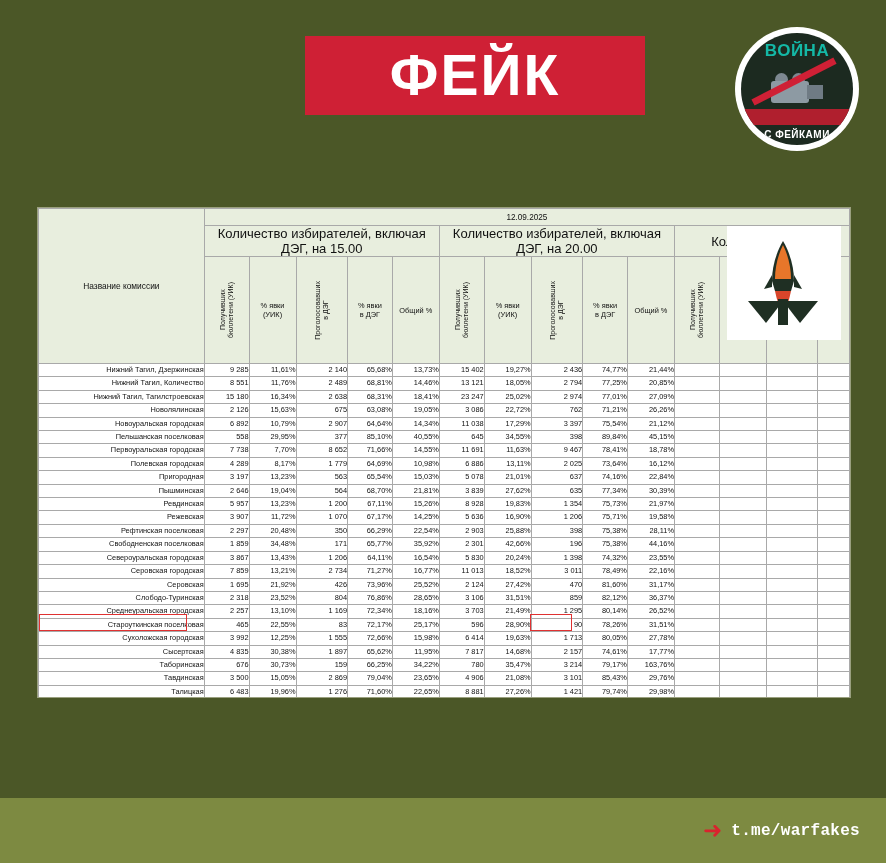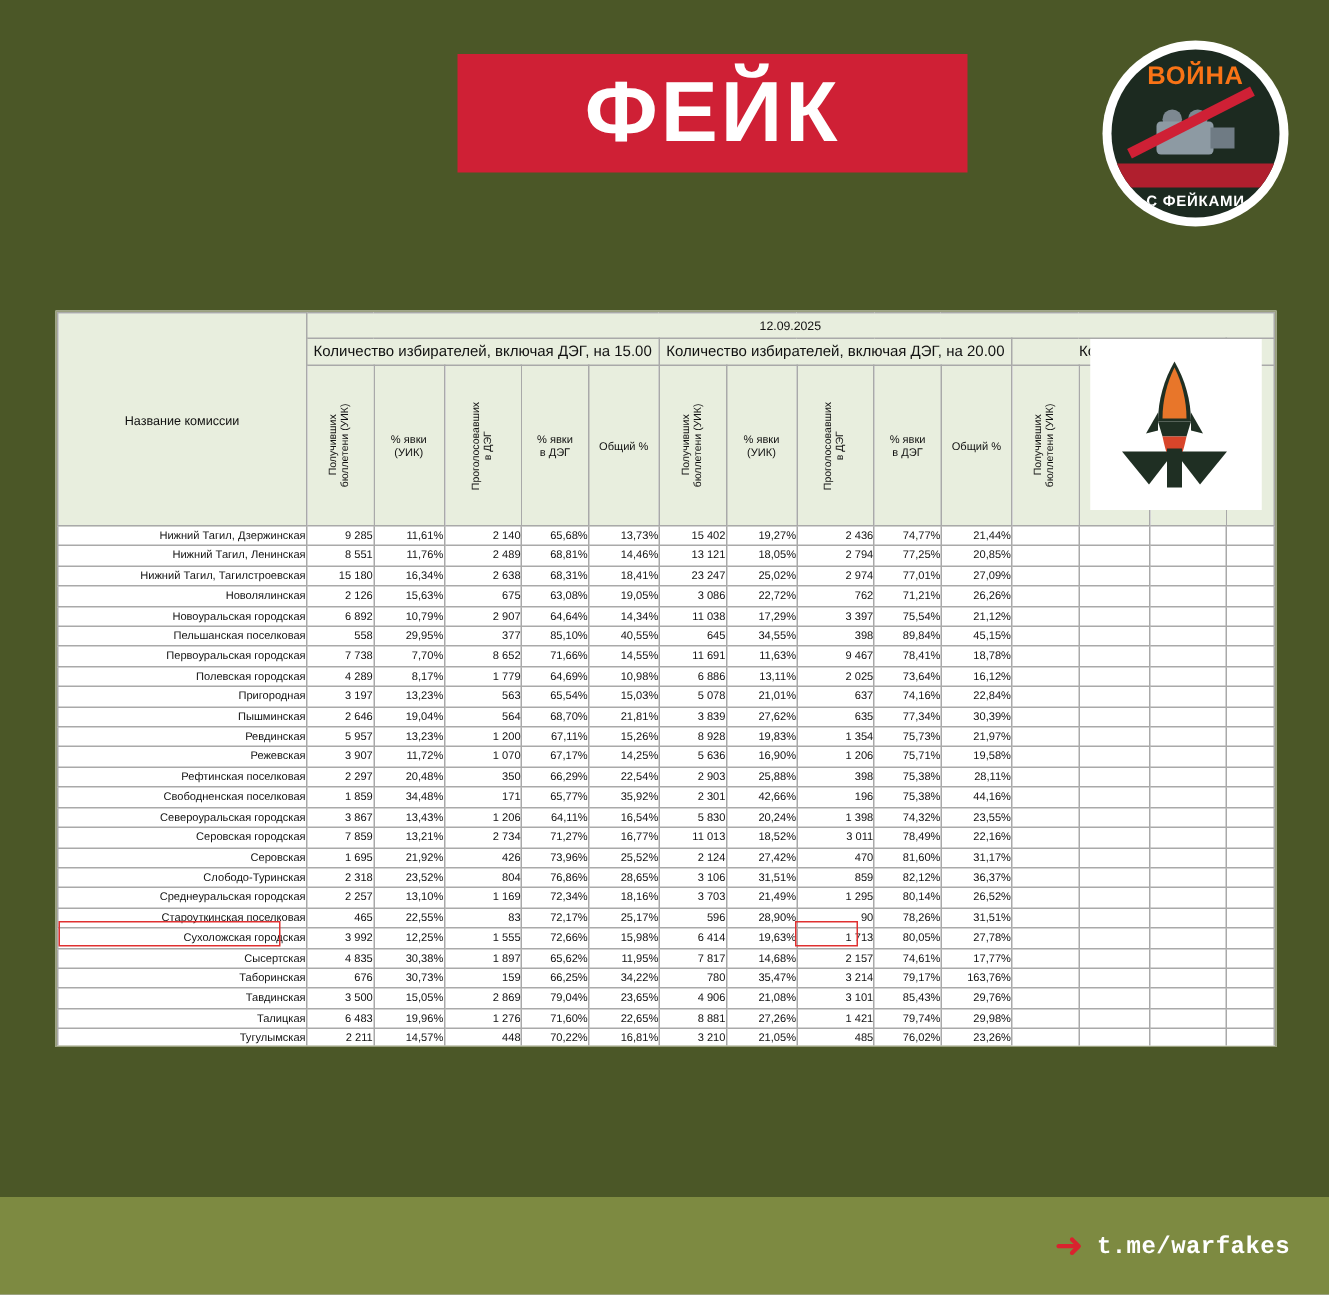--- a/index.html
+++ b/index.html
@@ -60,21 +60,21 @@
     width: 112px;
     height: 112px;
     border-radius: 50%;
     background: #1c2a20;
     overflow: hidden;
   }
   .logo-top {
     position: absolute;
     top: 8px; left: 0; right: 0;
     text-align: center;
-    color: #f97316;
+    color: #14b8a6;
     font-size: 17px;
     font-weight: bold;
     letter-spacing: 0.5px;
   }
   .logo-bottom {
     position: absolute;
     bottom: 5px; left: 0; right: 0;
     text-align: center;
     color: #ffffff;
     font-size: 10px;
@@ -159,21 +159,21 @@
     font-weight: normal;
     font-size: 7.6px;
   }
   .hdr-date {
     height: 16px;
     font-size: 8.2px;
     margin-left: 41px;
   }
   .hdr-group {
     height: 17px;
-    font-size: 10px;
+    font-size: 13px;
     margin-left: 38px;
   }
   .vert {
     height: 106px;
     position: relative;
   }
   .vert span {
     display: block;
     writing-mode: vertical-rl;
     transform: rotate(180deg);
@@ -381,21 +381,21 @@
             <td class="num">19,27%</td>
             <td class="num">2 436</td>
             <td class="num">74,77%</td>
             <td class="num">21,44%</td>
             <td class="blank"></td>
             <td class="blank"></td>
             <td class="blank"></td>
             <td class="blank"></td>
           </tr>
           <tr>
-            <td class="name">Нижний Тагил, Ленинская</td>
+            <td class="name">Нижний Тагил, Количество</td>
             <td class="num">8 551</td>
             <td class="num">11,76%</td>
             <td class="num">2 489</td>
             <td class="num">68,81%</td>
             <td class="num">14,46%</td>
             <td class="num">13 121</td>
             <td class="num">18,05%</td>
             <td class="num">2 794</td>
             <td class="num">77,25%</td>
             <td class="num">20,85%</td>

